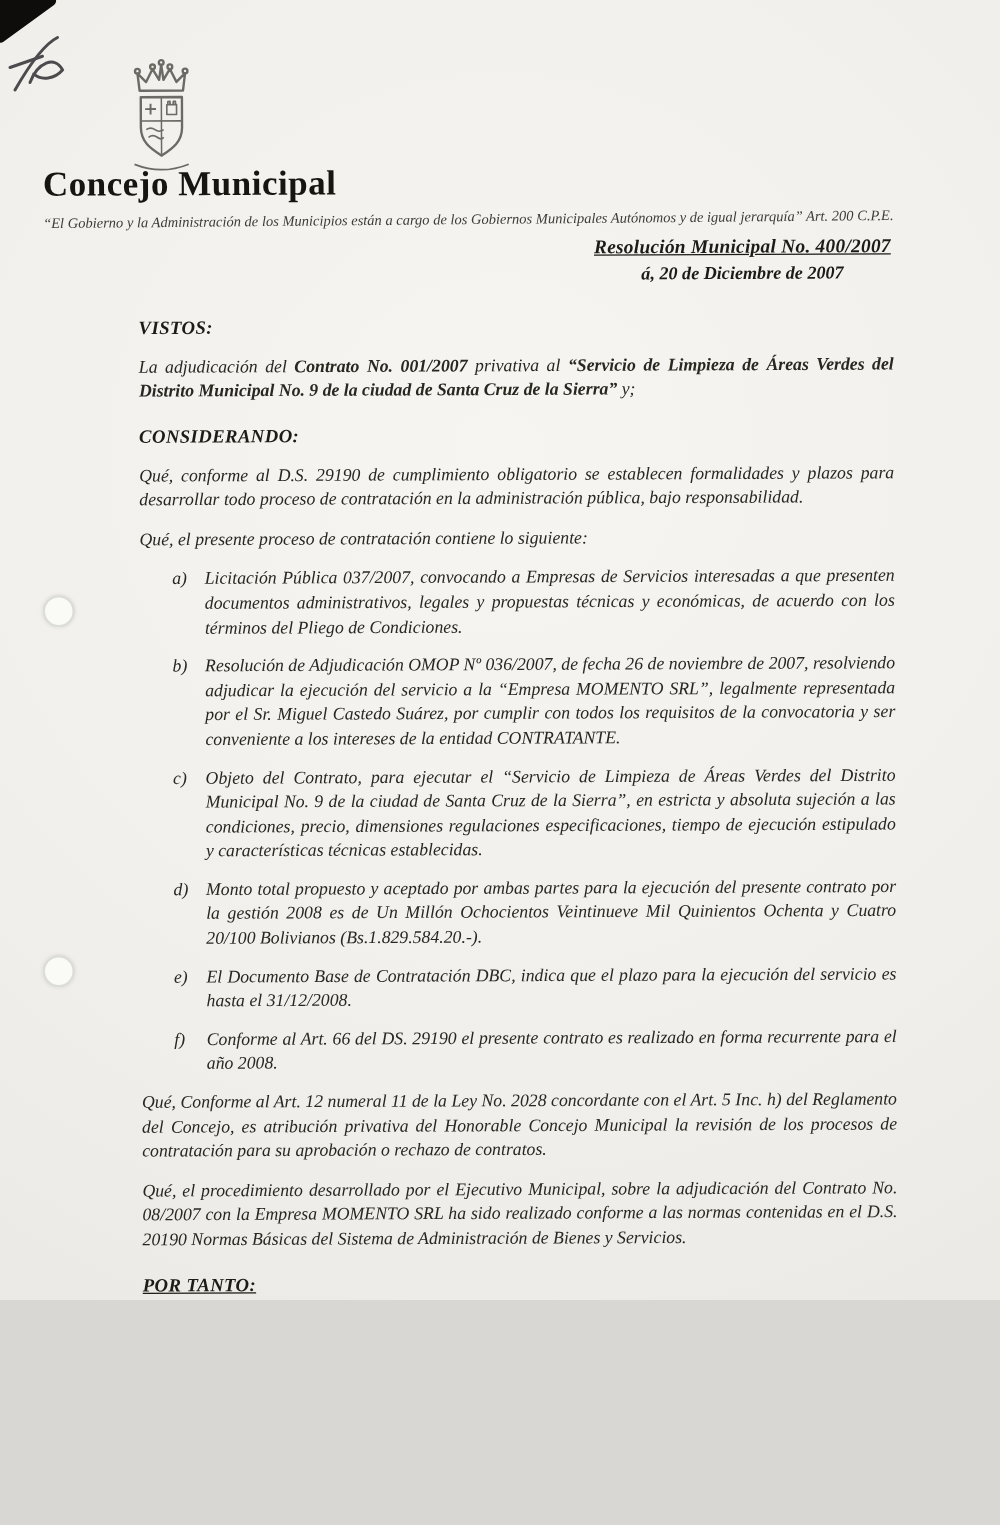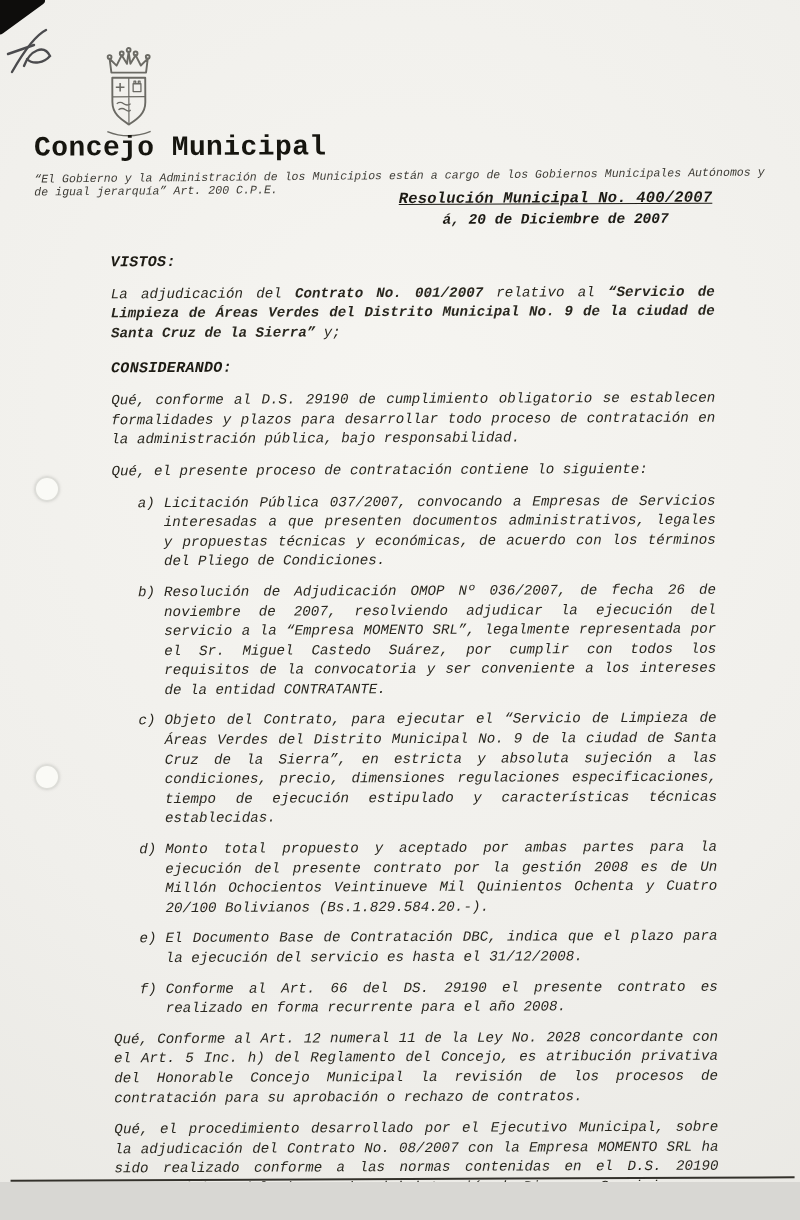--- a/index.html
+++ b/index.html
@@ -1,20 +1,20 @@
 <!DOCTYPE html>
 <html><head>
 <meta charset="utf-8">
 <style>
   * { margin:0; padding:0; box-sizing:border-box; }
   html, body { background:#d8d7d3; }
   .page {
-    position:relative; width:800px; height:1182px; margin:0 auto; overflow:hidden;
+    position:relative; width:800px; height:1040px; margin:0 auto; overflow:hidden;
     background: radial-gradient(120% 90% at 50% 35%, #f6f5f1 0%, #f0efeb 55%, #e7e6e1 100%);
-    font-family:Liberation Mono, monospace; color:#28261f;
+    font-family:Liberation Serif, serif; color:#28261f;
   }
   .tilt { position:absolute; inset:0; transform:rotate(-0.25deg); }
 
   
   .corner-artifact { position:absolute; left:-16px; top:-12px; width:58px; height:34px;
     background:#0e0d0c; transform:rotate(-36deg); border-radius:4px; }
   .scribble { position:absolute; left:2px; top:18px; width:74px; height:68px; }
   .hole { position:absolute; width:26px; height:26px; border-radius:50%;
     background:rgba(250,250,247,0.95);
     box-shadow: inset 0 0 0 2px rgba(120,118,110,0.22), 0 0 3px rgba(110,108,100,0.18); }
@@ -97,21 +97,21 @@
 
     <div class="res-block">
       <div class="res-number">Resolución Municipal No. 400/2007</div>
       <div class="res-date">á, 20 de Diciembre de 2007</div>
     </div>
 
     <main class="doc-body">
 
       <h2>VISTOS:</h2>
 
-      <p><span>La adjudicación del </span><span class="bold">Contrato No. 001/2007</span><span> relativo al </span><span class="bold">“Servicio de Limpieza de Áreas Verdes del Distrito Municipal No. 9 de la ciudad de Santa Cruz de la Sierra”</span><span> y;</span></p>
+      <p><span>La adjudicación del </span><span class="bold">Contrato No. 001/2007</span><span> privativa al </span><span class="bold">“Servicio de Limpieza de Áreas Verdes del Distrito Municipal No. 9 de la ciudad de Santa Cruz de la Sierra”</span><span> y;</span></p>
 
       <h2>CONSIDERANDO:</h2>
 
       <p>Qué, conforme al D.S. 29190 de cumplimiento obligatorio se establecen formalidades y plazos para desarrollar todo proceso de contratación en la administración pública, bajo responsabilidad.</p>
       <p>Qué, el presente proceso de contratación contiene lo siguiente:</p>
 
       <div class="item">
         <span class="item-label">a)</span>
         <span class="item-text">Licitación Pública 037/2007, convocando a Empresas de Servicios interesadas a que presenten documentos administrativos, legales y propuestas técnicas y económicas, de acuerdo con los términos del Pliego de Condiciones.</span>
       </div>

